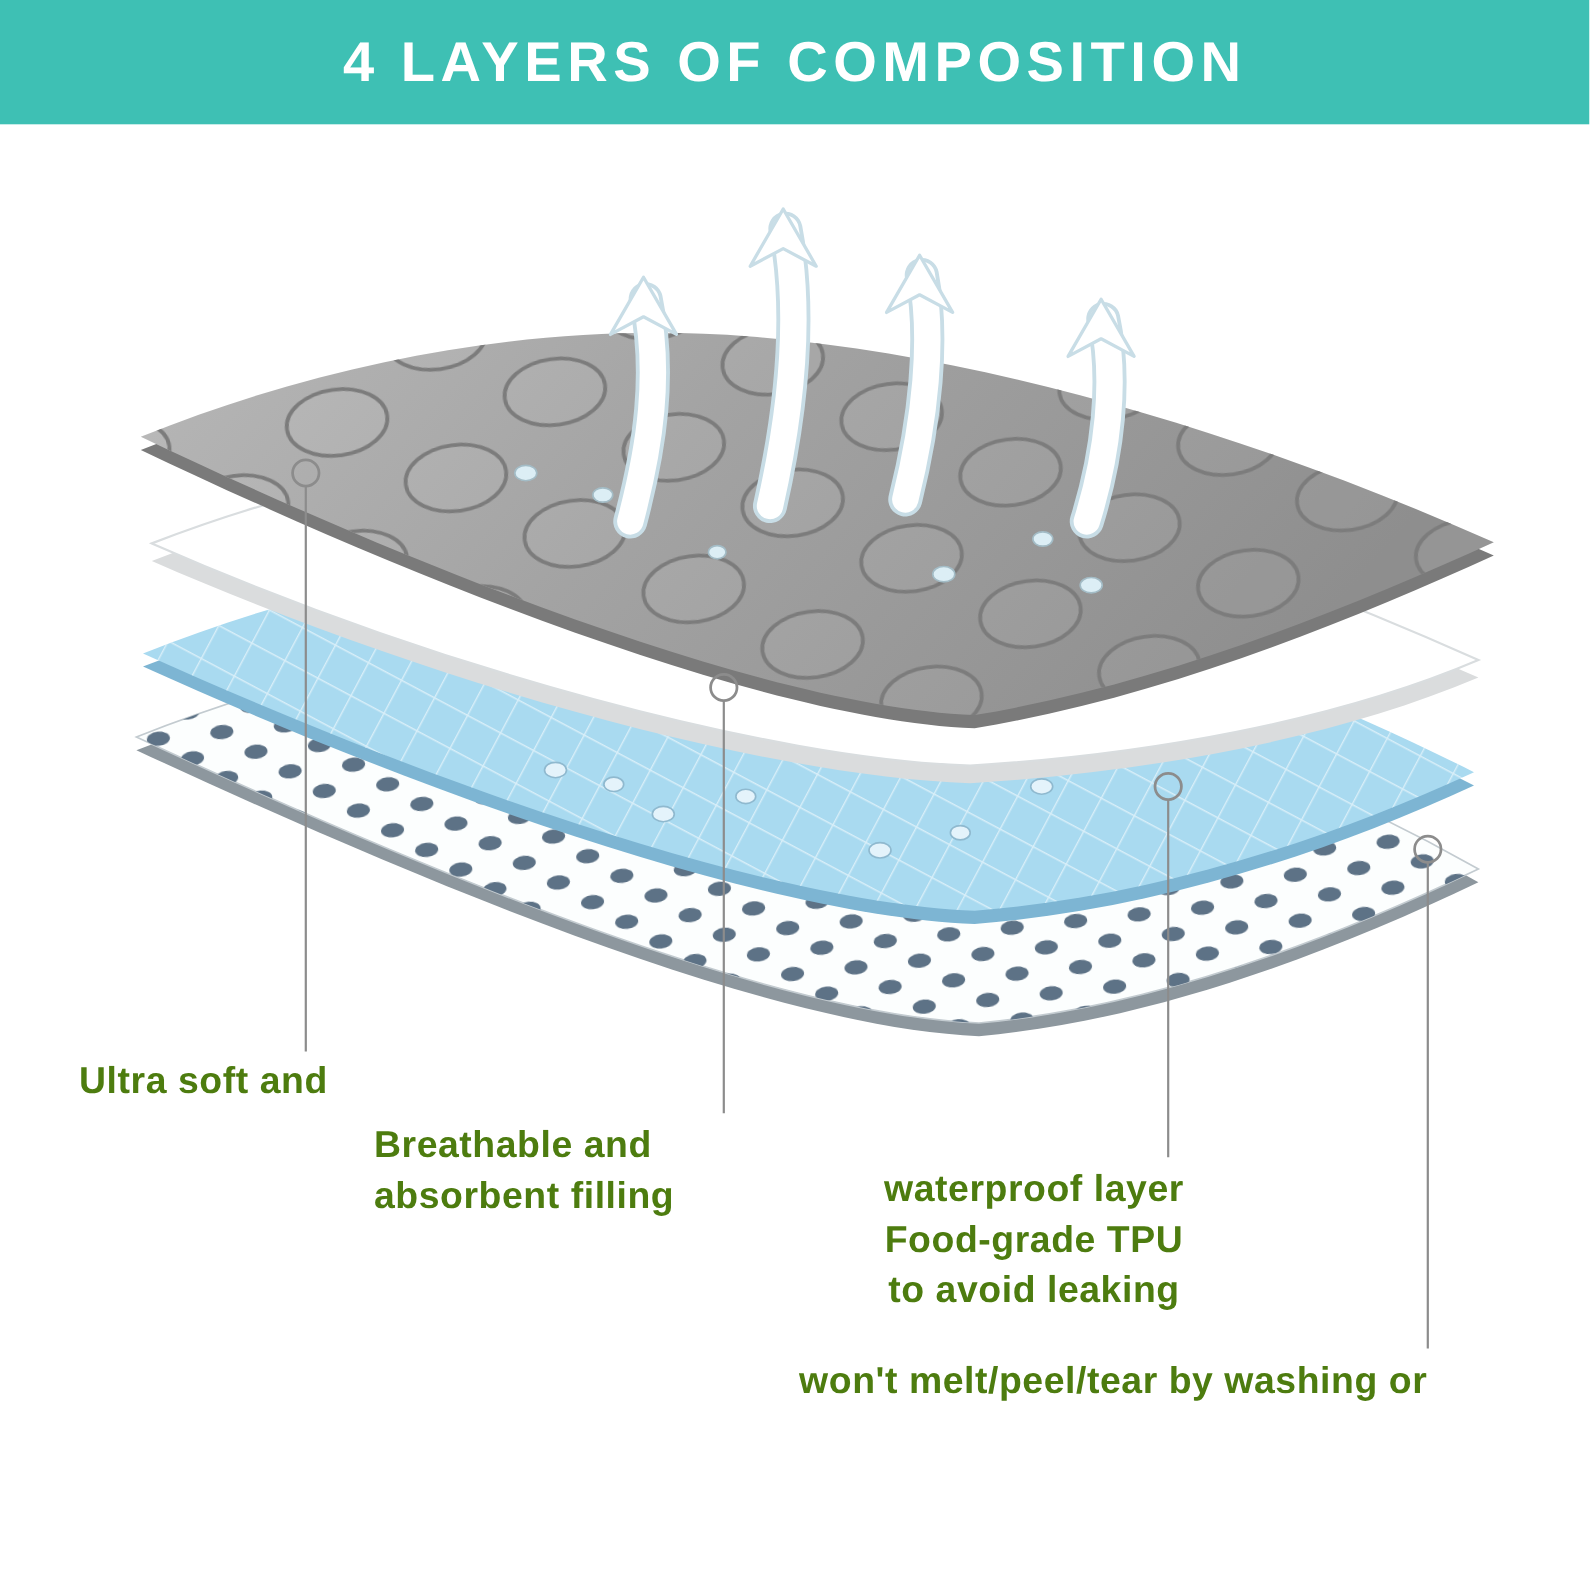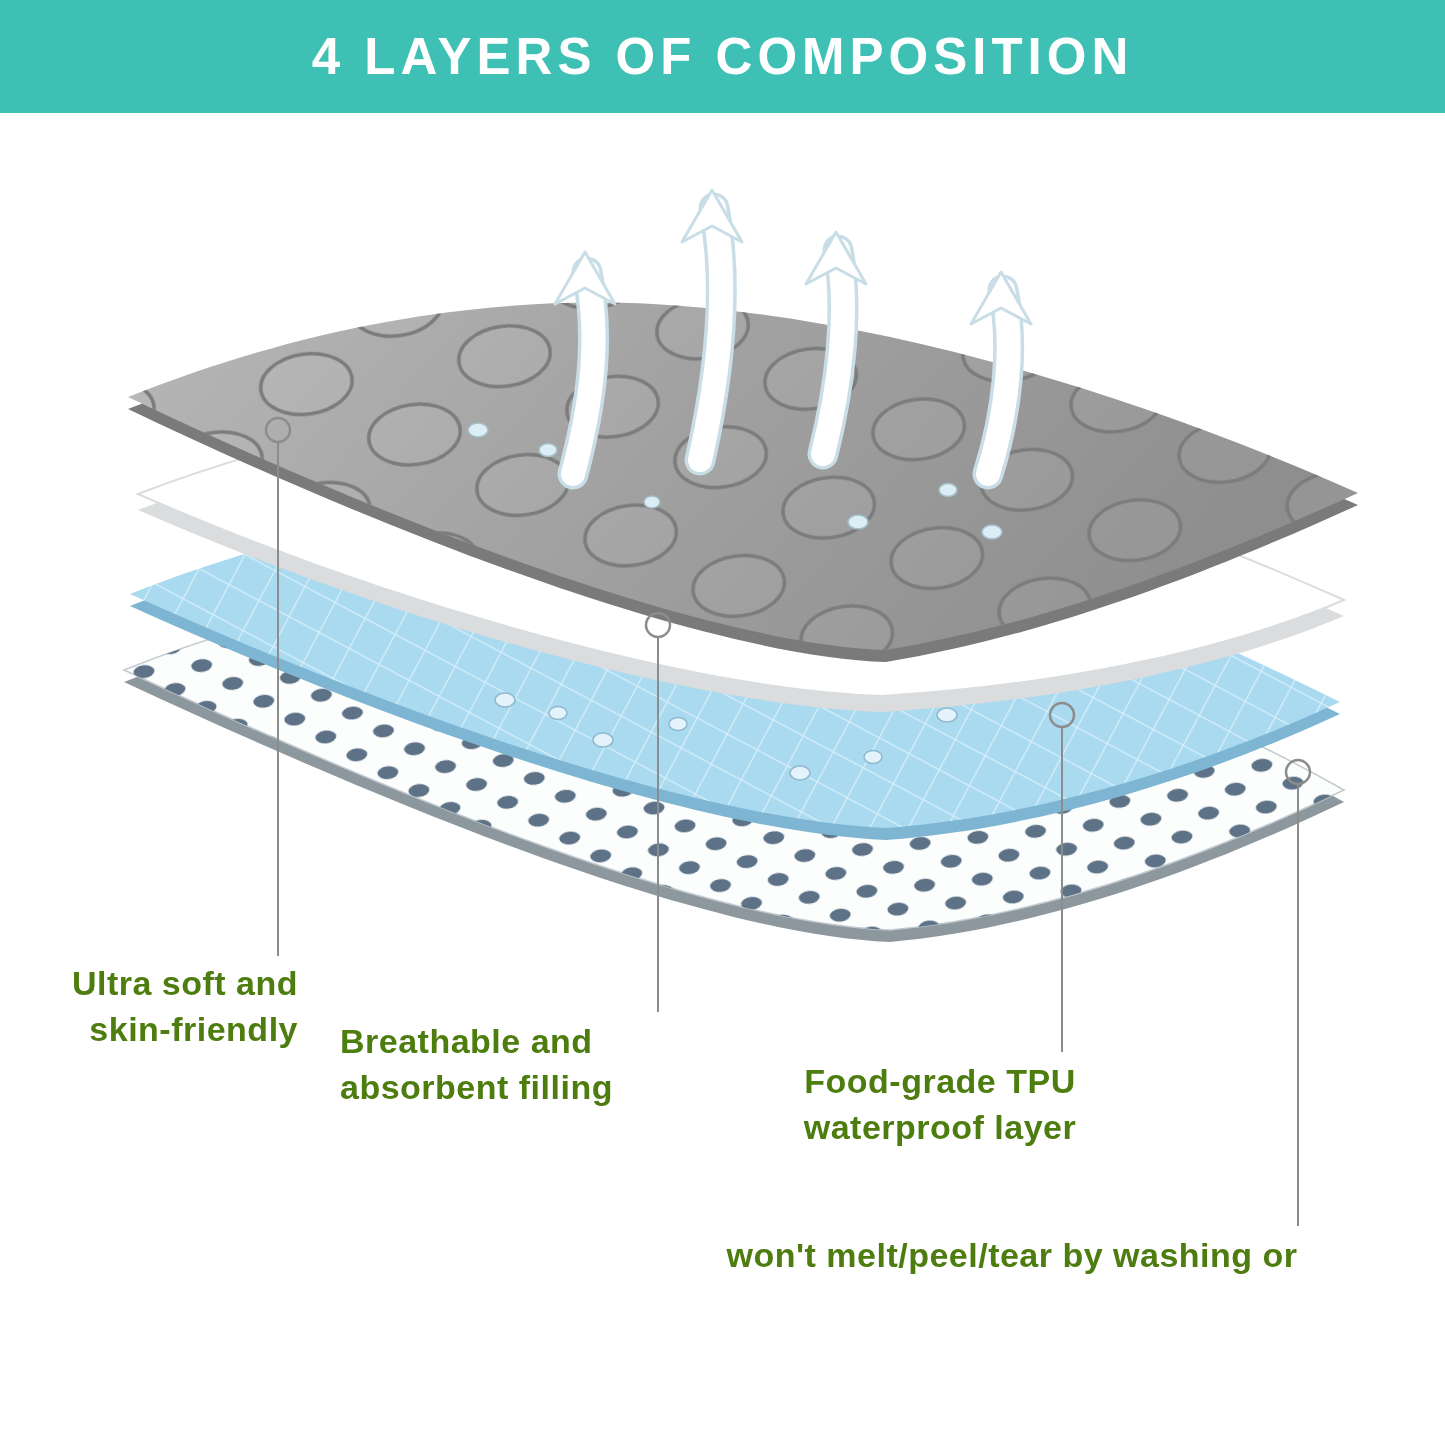--- a/index.html
+++ b/index.html
@@ -124,28 +124,28 @@
     <path d="M658,637 L658,1012" stroke-width="2"></path>
     <circle cx="1062" cy="715" r="12" stroke-width="2.5"></circle>
     <path d="M1062,727 L1062,1052" stroke-width="2"></path>
     <circle cx="1298" cy="772" r="12" stroke-width="2.5"></circle>
     <path d="M1298,784 L1298,1226" stroke-width="2"></path>
   </g>
 </svg>
 
 <div class="label label-ultra">
   <span>Ultra soft and</span>
-  <span>skin-friendly</span>
 </div>
 
 <div class="label label-breathable">
   <span>Breathable and</span>
   <span>absorbent filling</span>
 </div>
 
 <div class="label label-tpu">
+  <span>waterproof layer</span>
   <span>Food-grade TPU</span>
-  <span>waterproof layer</span>
+  <span>to avoid leaking</span>
 </div>
 
 <div class="label label-membrane">
   <span>won't melt/peel/tear by washing or</span>
 </div>
 
 </body></html>

